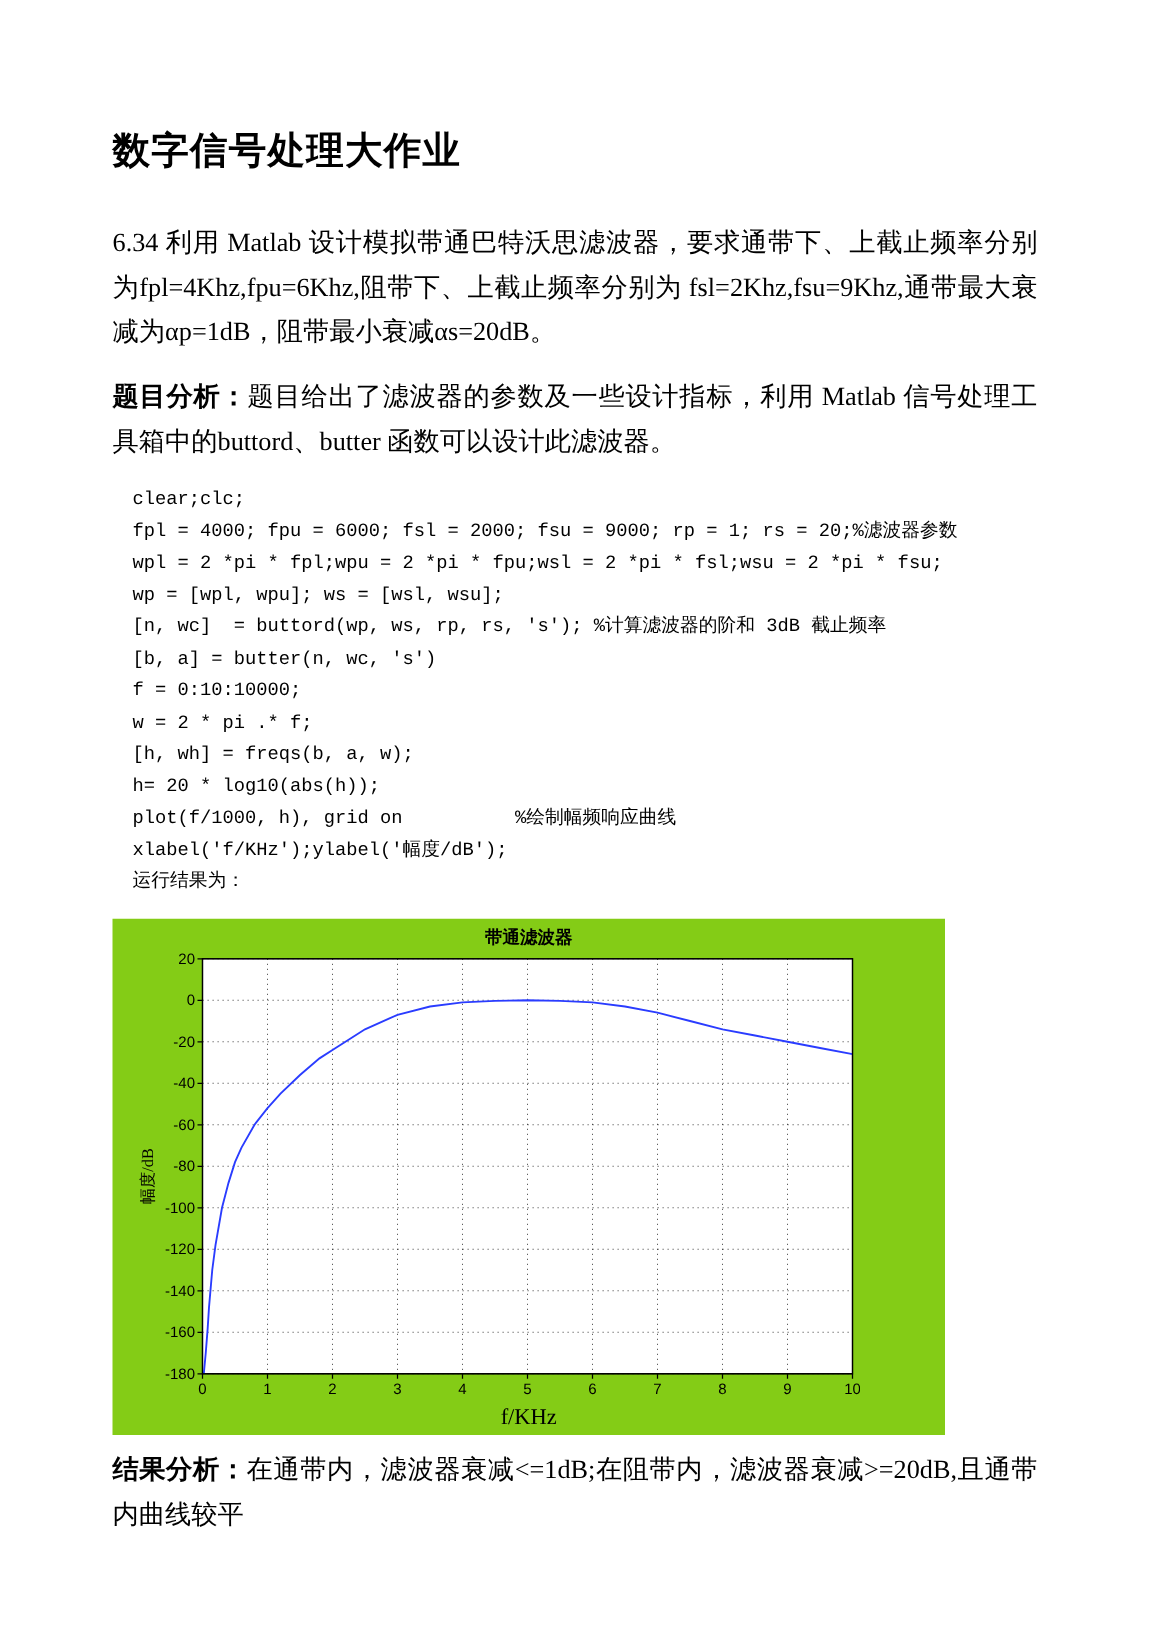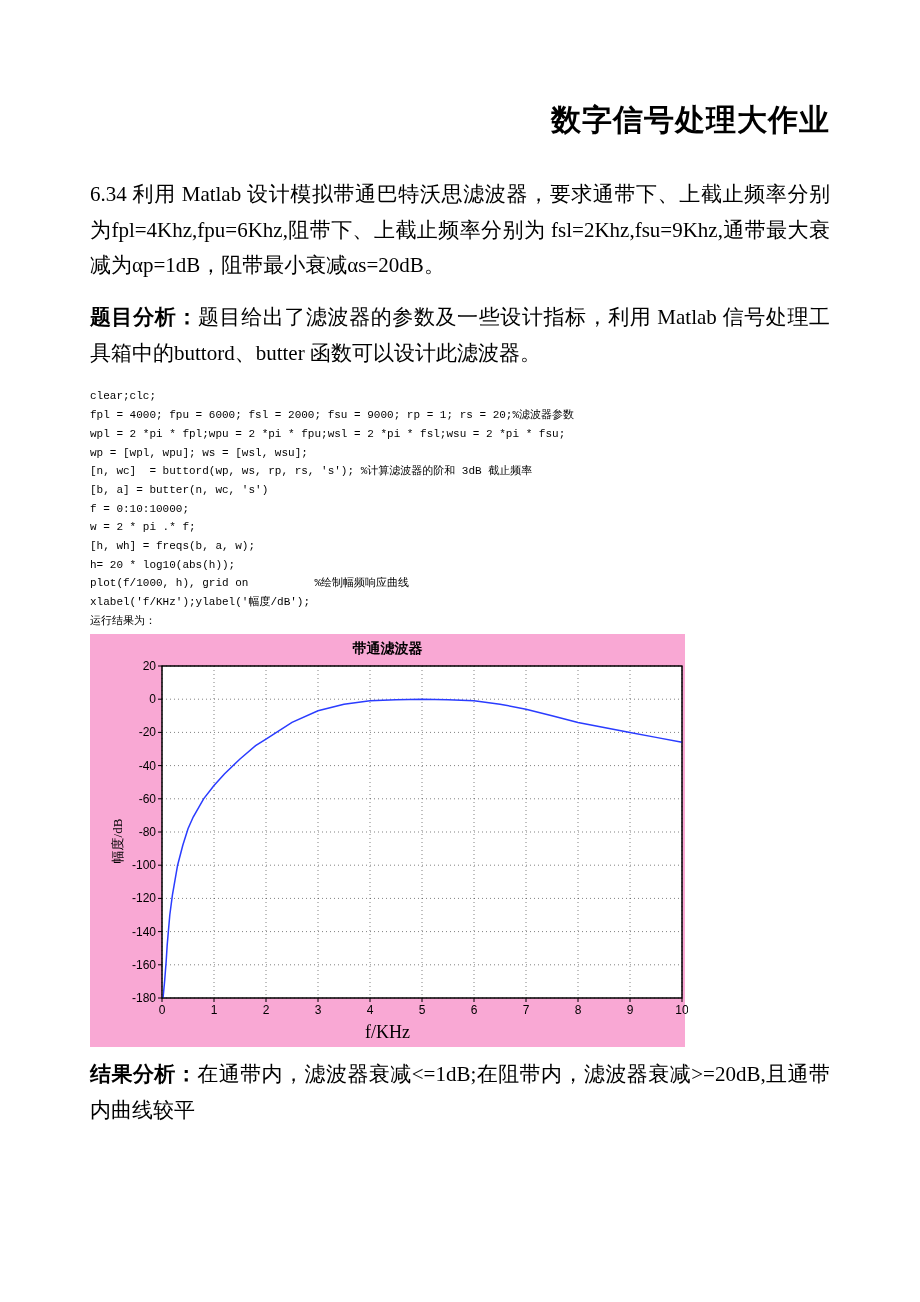--- a/index.html
+++ b/index.html
@@ -8,50 +8,50 @@
     background: #ffffff;
     font-family: "SimSun", "宋体", serif;
     width: 920px;
   }
   .page {
     padding: 100px 90px 60px 90px;
     box-sizing: border-box;
     color: #000;
   }
   .title {
-    text-align: right;
+    text-align: left;
     font-family: "SimHei", "黑体", sans-serif;
     font-weight: bold;
     font-size: 30px;
     margin-bottom: 36px;
     letter-spacing: 1px;
   }
   .para {
     font-size: 21px;
     line-height: 1.7;
     text-align: justify;
     margin: 0 0 16px 0;
   }
   .bold {
     font-weight: bold;
   }
   .section-label {
     font-weight: bold;
   }
   .code {
     font-family: "SimSun", "Courier New", monospace;
-    font-size: 11px;
+    font-size: 15px;
     line-height: 1.7;
     white-space: pre;
-    margin: 0;
+    margin: 16px;
   }
   .chart-wrap {
     margin: 4px 0 10px 0;
-    width: 595px;
-    background: #f9a8d4;
+    width: 666px;
+    background: #84cc16;
     padding: 4px 6px 4px 6px;
     box-sizing: border-box;
   }
   .chart-title {
     text-align: center;
     font-family: "SimSun", serif;
     font-size: 14px;
     font-weight: bold;
     color: #000;
     padding: 2px 0 2px 0;

